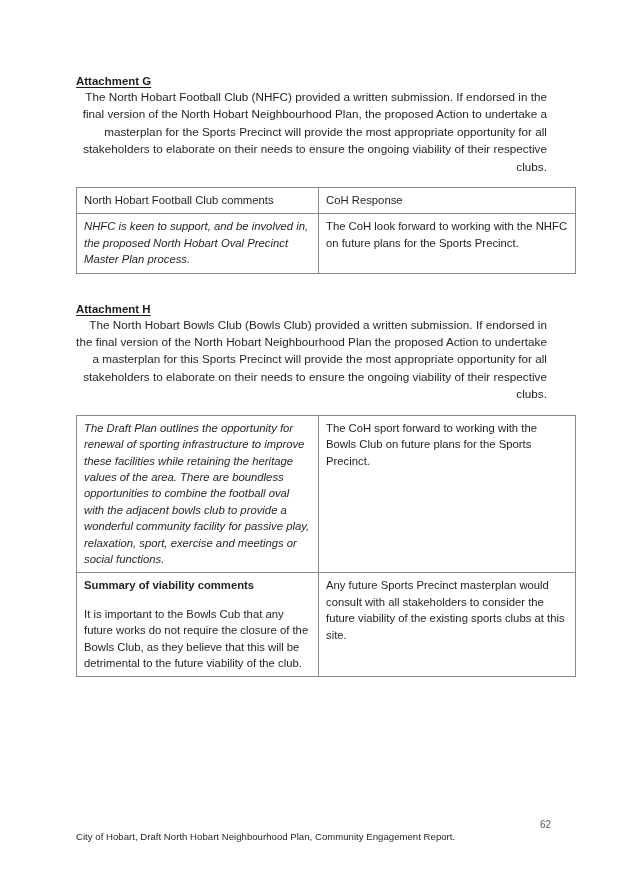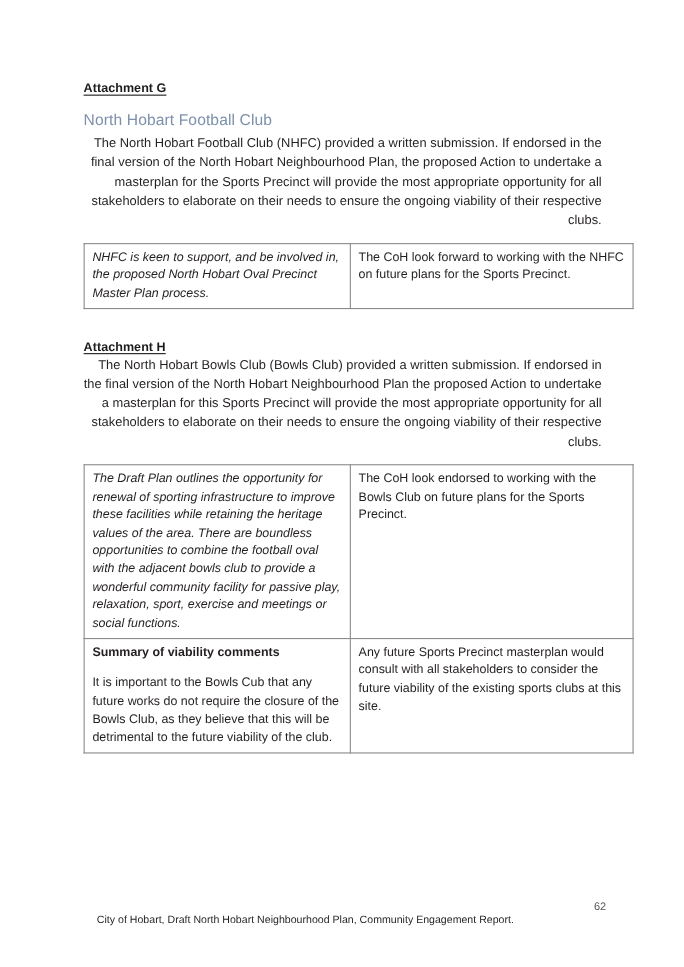--- a/index.html
+++ b/index.html
@@ -102,46 +102,49 @@
     position: absolute;
     left: 540px;
     top: 819px;
     width: 30px;
     font-size: 10px;
     color: #58585a;
     text-align: left;
   }
   .footer-text {
     position: absolute;
-    left: 88px;
+    left: 76px;
     top: 831px;
     font-size: 9.6px;
     color: #231f20;
     letter-spacing: 0.02px;
     white-space: nowrap;
   }
 </style>
 </head>
 <body>
 
 <div class="page">
 
   <div class="content">
 
     <div>
       <p class="attachment-label">Attachment G</p>
 
-      <h2 class="section-heading">North Hobart Football Club</h2>
 
       <p class="body-para">The North Hobart Football Club (NHFC) provided a written submission. If endorsed in the final version of the North Hobart Neighbourhood Plan, the proposed Action to undertake a masterplan for the Sports Precinct will provide the most appropriate opportunity for all stakeholders to elaborate on their needs to ensure the ongoing viability of their respective clubs.</p>
 
       <div class="gap-3"></div>
 
       <table class="doc-table">
         <tbody>
+          <tr>
+            <td class="col-left hdr">North Hobart Football Club comments</td>
+            <td class="col-right hdr">CoH Response</td>
+          </tr>
           <tr>
             <td class="col-left italic">NHFC is keen to support, and be involved in, the proposed North Hobart Oval Precinct Master Plan process.</td>
             <td class="col-right">The CoH look forward to working with the NHFC on future plans for the Sports Precinct.</td>
           </tr>
         </tbody>
       </table>
     </div>
 
     <div class="gap-1"></div>
 
@@ -150,21 +153,21 @@
 
 
       <p class="body-para">The North Hobart Bowls Club (Bowls Club) provided a written submission. If endorsed in the final version of the North Hobart Neighbourhood Plan the proposed Action to undertake a masterplan for this Sports Precinct will provide the most appropriate opportunity for all stakeholders to elaborate on their needs to ensure the ongoing viability of their respective clubs.</p>
 
       <div class="gap-3"></div>
 
       <table class="doc-table">
         <tbody>
           <tr>
             <td class="col-left italic">The Draft Plan outlines the opportunity for renewal of sporting infrastructure to improve these facilities while retaining the heritage values of the area.  There are boundless opportunities to combine the football oval with the adjacent bowls club to provide a wonderful community facility for passive play, relaxation, sport, exercise and meetings or social functions.</td>
-            <td class="col-right">The CoH look endorsed to working with the Bowls Club on future plans for the Sports Precinct.</td>
+            <td class="col-right">The CoH sport forward to working with the Bowls Club on future plans for the Sports Precinct.</td>
           </tr>
           <tr>
             <td class="col-left">
               <span class="cell-title sub-head">Summary of viability comments</span>
               <span>It is important to the Bowls Cub that any future works do not require the closure of the Bowls Club, as they believe that this will be detrimental to the future viability of the club.</span>
             </td>
             <td class="col-right">Any future Sports Precinct masterplan would consult with all stakeholders to consider the future viability of the existing sports clubs at this site.</td>
           </tr>
         </tbody>
       </table>

